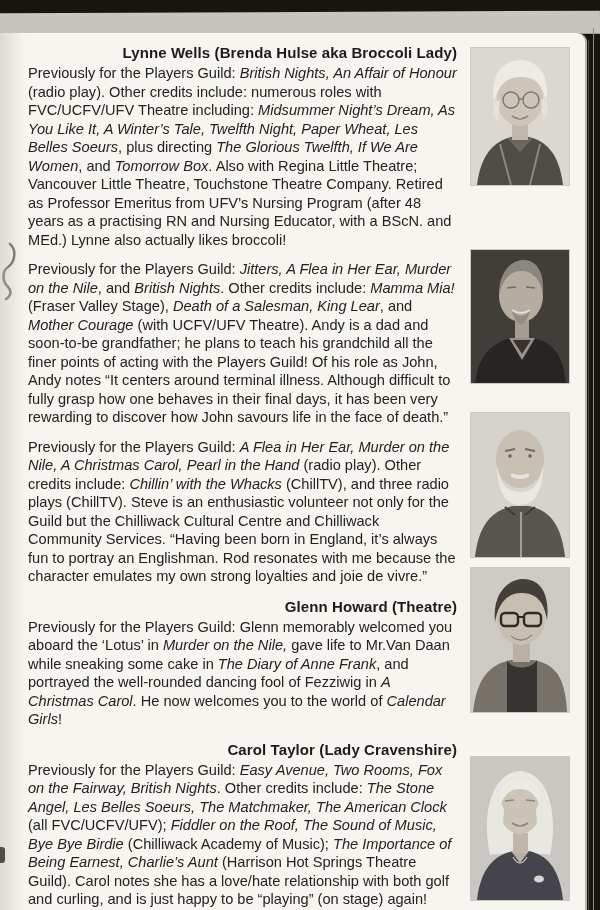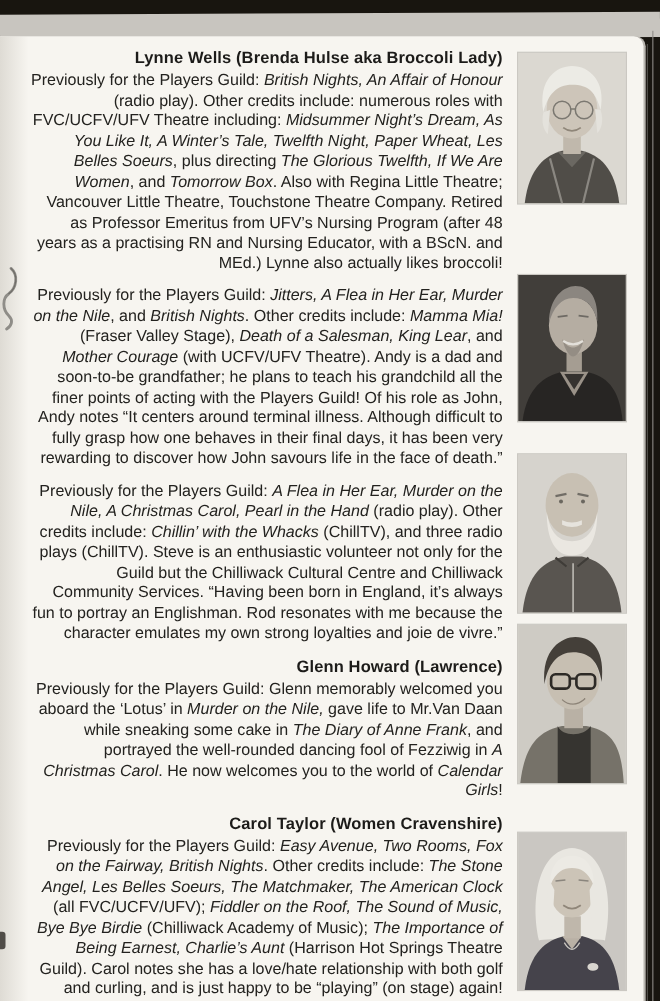--- a/index.html
+++ b/index.html
@@ -23,21 +23,21 @@
   .edge-mark{position:absolute;left:0;top:814px;width:5px;height:16px;background:#504d48;border-radius:0 3px 3px 0}
 
   .content{position:relative;padding:10px 16px 0 28px}
   .bio{position:relative;padding-right:112px;margin-bottom:11px}
   .bio h2{
     margin:0 0 2px 0;font-size:15px;line-height:19px;font-weight:bold;
     color:#1c1b19;text-align:right;letter-spacing:.1px;
   }
   .bio p{
     margin:0;font-size:14.6px;line-height:18.5px;color:#23221f;
-    text-align:right;
+    text-align:left;
   }
   .bio p i{font-style:italic}
   .bio-photo{
     position:absolute;right:0;width:98px;margin:0;padding:0;
     box-shadow:0 0 0 1px rgba(120,117,110,.35);
     overflow:hidden;background:#d8d5d0;
   }
   .bio-photo svg{display:block}
   .sec1 .bio-photo{top:5px;height:137px}
   .sec2 .bio-photo{top:-10px;height:133px}
@@ -125,42 +125,42 @@
           <path d="M34 38 L44 36" stroke="#716d66" stroke-width="2" fill="none"></path>
           <path d="M54 36 L64 38" stroke="#716d66" stroke-width="2" fill="none"></path>
           <circle cx="39" cy="43" r="1.8" fill="#6b675f"></circle>
           <circle cx="59" cy="43" r="1.8" fill="#6b675f"></circle>
         </svg>
       </figure>
     </section>
 
     <section class="bio sec4">
       <div class="bio-text">
-        <h2>Glenn Howard (Lawrence)</h2>
+        <h2>Glenn Howard (Theatre)</h2>
         <p><span>Previously for the Players Guild: Glenn memorably welcomed you aboard the ‘Lotus’ in </span><i>Murder on the Nile, </i><span>gave life to Mr.Van Daan while sneaking some cake in </span><i>The Diary of Anne Frank</i><span>, and portrayed the well-rounded dancing fool of Fezziwig in </span><i>A Christmas Carol</i><span>. He now welcomes you to the world of </span><i>Calendar Girls</i><span>!</span></p>
       </div>
       <figure class="bio-photo" aria-label="black-and-white headshot of a smiling man with dark hair and dark-rimmed glasses wearing a blazer over a dark shirt">
         <svg width="98" height="144" viewBox="0 0 98 144">
           <rect width="98" height="144" fill="#cecbc4"></rect>
           <path d="M2 144 C6 108 20 96 40 92 L62 92 C84 96 94 108 96 144 Z" fill="#767269"></path>
           <path d="M36 92 C40 102 60 102 66 92 L66 144 L36 144 Z" fill="#363430"></path>
           <rect x="42" y="72" width="17" height="22" fill="#b9b1a5"></rect>
           <ellipse cx="50" cy="50" rx="24" ry="27" fill="#c7bfb2"></ellipse>
           <path d="M24 54 C21 22 40 11 52 11 C69 11 79 25 76 52 C73 33 65 25 50 25 C36 25 27 36 24 54 Z" fill="#443f39"></path>
           <rect x="30" y="45" width="17" height="13" rx="4" fill="none" stroke="#2d2a26" stroke-width="2.4"></rect>
           <rect x="53" y="45" width="17" height="13" rx="4" fill="none" stroke="#2d2a26" stroke-width="2.4"></rect>
           <line x1="47" y1="49" x2="53" y2="49" stroke="#2d2a26" stroke-width="2"></line>
           <path d="M40 68 Q50 77 61 67 Q56 72 50 72 Q44 72 40 68 Z" fill="#ebe8e2" stroke="#8c8377" stroke-width="1"></path>
         </svg>
       </figure>
     </section>
 
     <section class="bio sec5">
       <div class="bio-text">
-        <h2>Carol Taylor (Women Cravenshire)</h2>
+        <h2>Carol Taylor (Lady Cravenshire)</h2>
         <p><span>Previously for the Players Guild: </span><i>Easy Avenue, Two Rooms, Fox on the Fairway, British Nights</i><span>. Other credits include: </span><i>The Stone Angel, Les Belles Soeurs, The Matchmaker, The American Clock </i><span>(all FVC/UCFV/UFV); </span><i>Fiddler on the Roof, The Sound of Music, Bye Bye Birdie </i><span>(Chilliwack Academy of Music); </span><i>The Importance of Being Earnest, Charlie’s Aunt </i><span>(Harrison Hot Springs Theatre Guild). Carol notes she has a love/hate relationship with both golf and curling, and is just happy to be “playing” (on stage) again!</span></p>
       </div>
       <figure class="bio-photo" aria-label="black-and-white headshot of a smiling woman with shoulder-length white hair and bangs wearing a dark top with a necklace and small brooch">
         <svg width="98" height="143" viewBox="0 0 98 143">
           <rect width="98" height="143" fill="#cac7c2"></rect>
           <path d="M19 98 C11 62 18 16 49 14 C80 16 87 62 79 98 C74 96 24 96 19 98 Z" fill="#e9e7e1"></path>
           <path d="M6 143 C10 108 26 98 42 94 L58 94 C74 98 88 108 92 143 Z" fill="#45434b"></path>
           <path d="M40 94 L49 106 L58 94 Z" fill="#b9b1a5"></path>
           <path d="M42 100 Q49 112 56 100" stroke="#c9c6c0" stroke-width="1.2" fill="none"></path>
           <rect x="42" y="76" width="15" height="20" fill="#bfb7ab"></rect>

